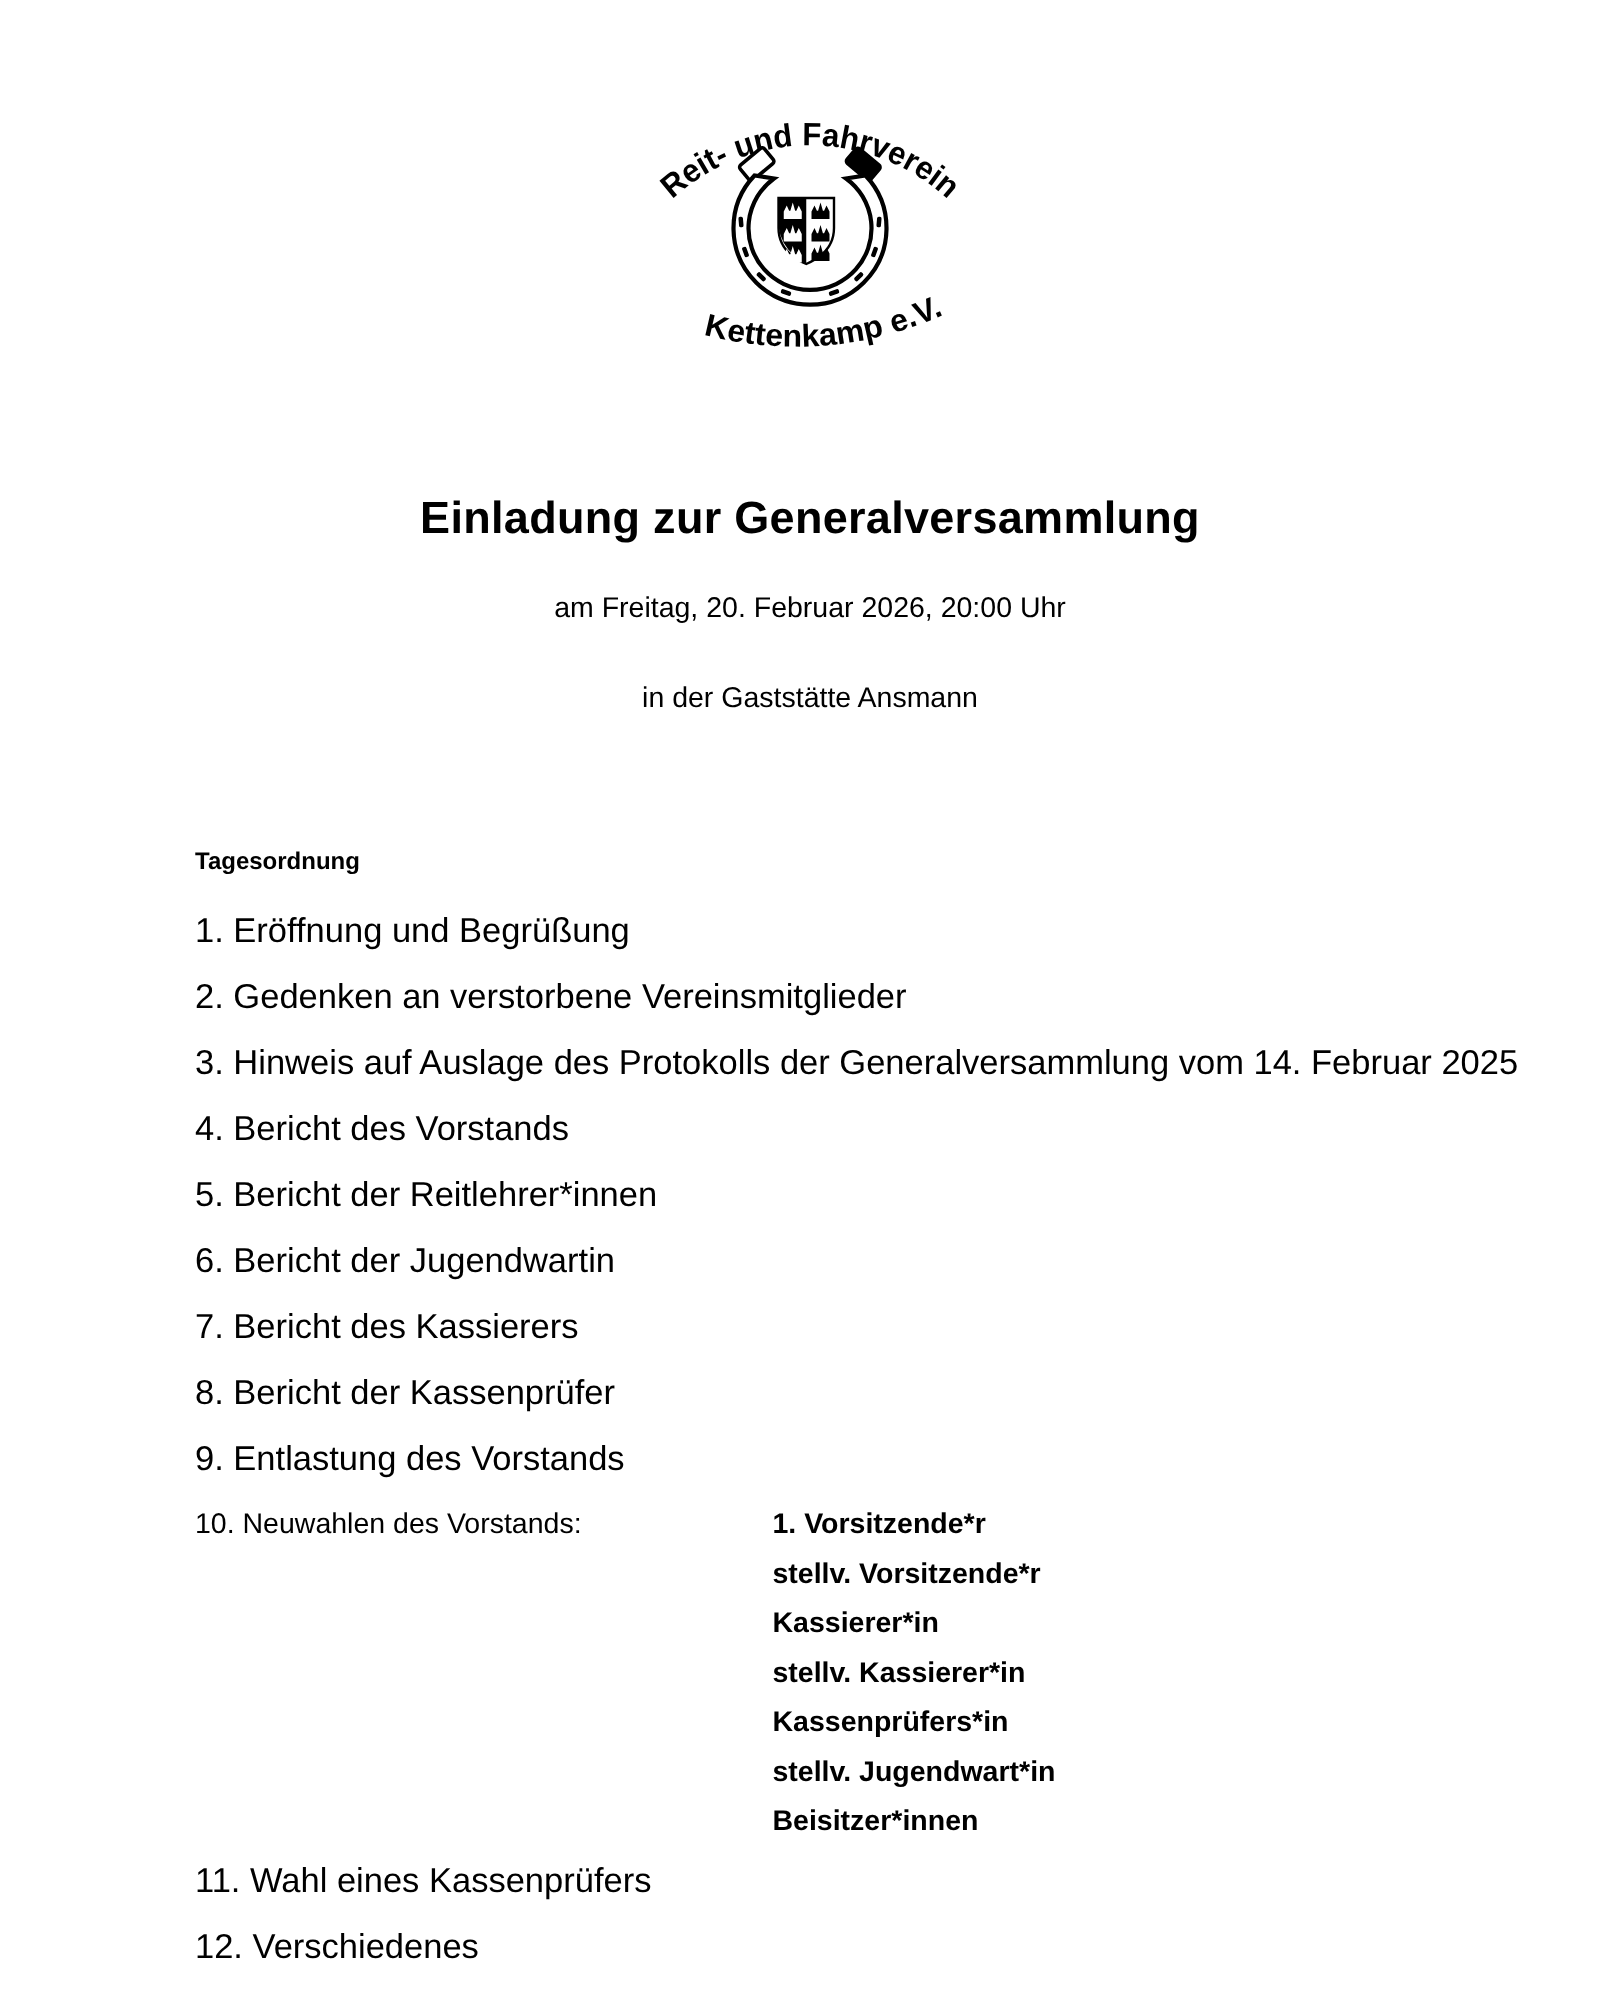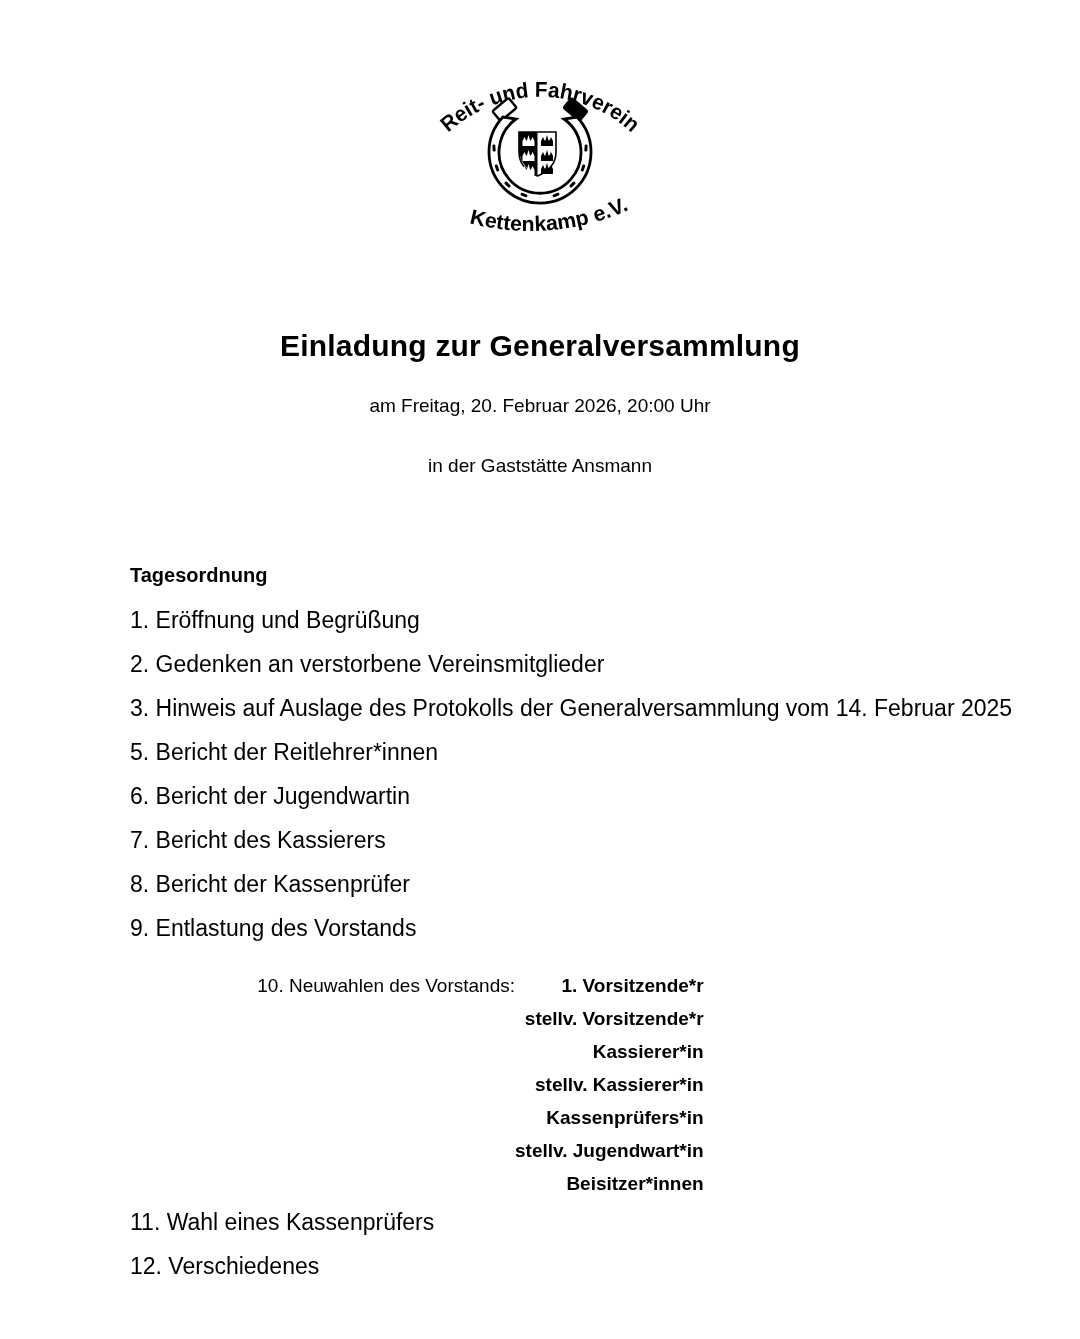--- a/index.html
+++ b/index.html
@@ -10,23 +10,23 @@
     font-family:"Liberation Sans",sans-serif;
     overflow:hidden;
   }
   .logo-row{padding-top:72px;display:flex;justify-content:center;}
   .logo-row svg{display:block;}
   .arc-text{font-family:"Liberation Sans",sans-serif;font-weight:700;fill:#000;}
   .title-block{margin-top:76px;text-align:center;}
   .title-block h1{margin:0;font-size:30px;font-weight:700;line-height:60px;letter-spacing:.2px;text-align:center;}
   .title-block p{margin:0;font-size:19px;font-weight:400;line-height:60px;}
   .agenda{margin:67px 0 0 130px;}
-  .agenda h2{margin:0 0 11px 0;font-size:20px;font-weight:700;line-height:24px;}
+  .agenda h2{margin:0 0 11px 0;font-size:16px;font-weight:700;line-height:24px;}
   .item{font-size:23px;line-height:44px;white-space:nowrap;}
-  .item-row{display:flex;margin-top:19px;text-align:right;}
+  .item-row{display:flex;margin-top:6px;}
   .item-row .lead{flex:0 0 385px;font-size:19px;line-height:33px;white-space:nowrap;}
   .subcol .subline{font-size:19px;line-height:33px;white-space:nowrap;font-weight:bold;}
 </style>
 </head>
 <body>
 
 <div class="page">
 
   <div class="logo-row">
     <svg width="206" height="168" viewBox="0 0 206 168">
@@ -83,20 +83,21 @@
     <p>am Freitag, 20. Februar 2026, 20:00 Uhr</p>
     <p>in der Gaststätte Ansmann</p>
   </div>
 
   <div class="agenda">
     <h2>Tagesordnung</h2>
 
     <div class="item">1. Eröffnung und Begrüßung</div>
     <div class="item">2. Gedenken an verstorbene Vereinsmitglieder</div>
     <div class="item">3. Hinweis auf Auslage des Protokolls der Generalversammlung vom 14. Februar 2025</div>
+    <div class="item">4. Bericht des Vorstands</div>
     <div class="item">5. Bericht der Reitlehrer*innen</div>
     <div class="item">6. Bericht der Jugendwartin</div>
     <div class="item">7. Bericht des Kassierers</div>
     <div class="item">8. Bericht der Kassenprüfer</div>
     <div class="item">9. Entlastung des Vorstands</div>
 
     <div class="item-row">
       <span class="lead">10. Neuwahlen des Vorstands:</span>
       <div class="subcol">
         <div class="subline">1. Vorsitzende*r</div>

